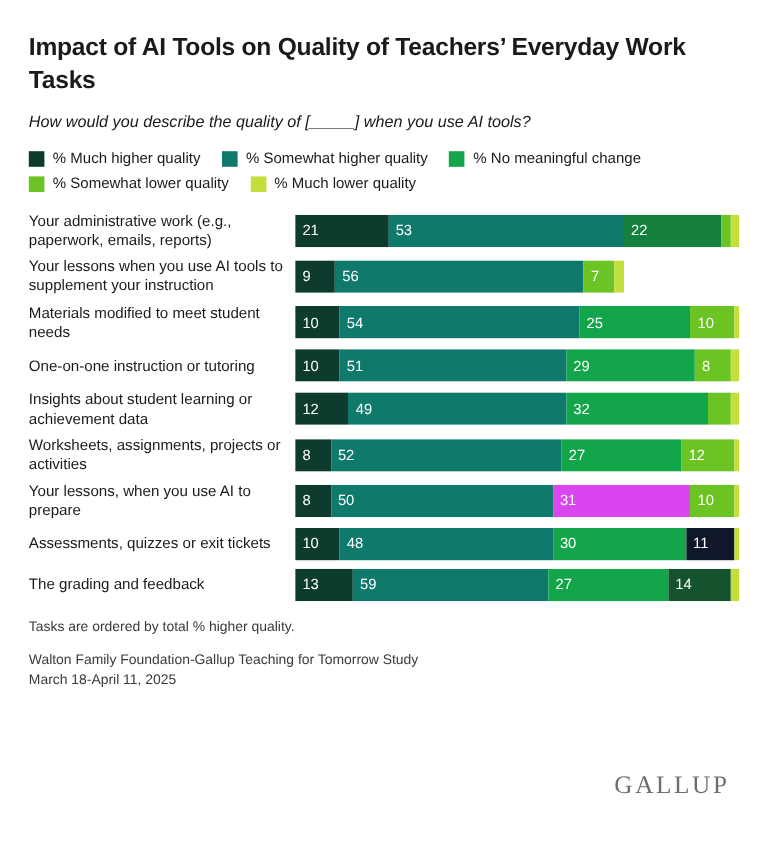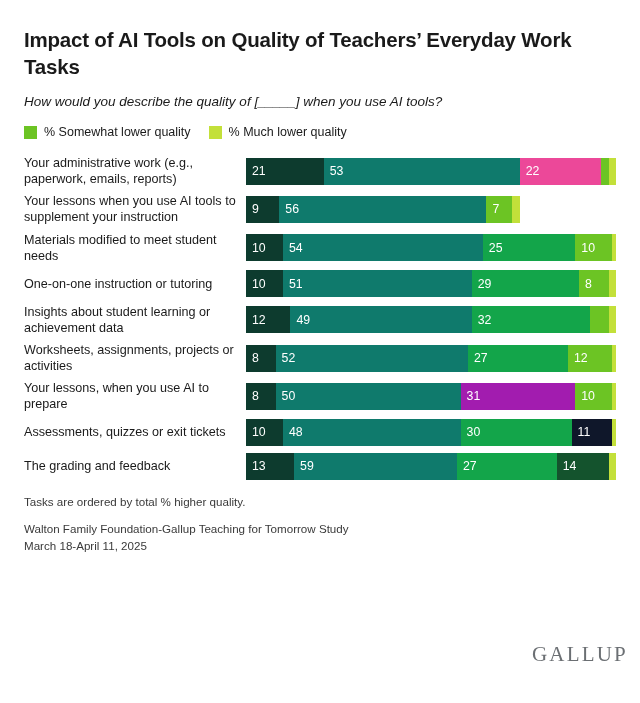--- a/index.html
+++ b/index.html
@@ -108,58 +108,72 @@
     line-height: 1.45;
     margin-bottom: 10px;
   }
   .source {
     font-size: 11.6px;
     color: #3a3a3a;
     line-height: 1.45;
   }
   .brand {
     position: absolute;
-    right: 12px;
+    right: 32px;
     bottom: 36px;
     font-family: "Liberation Serif", serif;
     font-size: 21px;
     letter-spacing: 2.2px;
     color: #6b6f73;
     font-weight: normal;
   }
 </style>
 </head>
 <body>
 
 <div class="page">
 
   <h1 class="title">Impact of AI Tools on Quality of Teachers’ Everyday Work Tasks</h1>
 
   <div class="subtitle">How would you describe the quality of [_____] when you use AI tools?</div>
 
   <div class="legend">
     <div class="legend-row">
       <div class="legend-item">
+        <span class="legend-swatch" style="background:#0d3b2e"></span>
+        <span class="legend-label">% Much higher quality</span>
+      </div>
+      <div class="legend-item">
+        <span class="legend-swatch" style="background:#0f7a6c"></span>
+        <span class="legend-label">% Somewhat higher quality</span>
+      </div>
+      <div class="legend-item">
+        <span class="legend-swatch" style="background:#13a54a"></span>
+        <span class="legend-label">% No meaningful change</span>
+      </div>
+    </div>
+    <div class="legend-row">
+      <div class="legend-item">
         <span class="legend-swatch" style="background:#6cc424"></span>
         <span class="legend-label">% Somewhat lower quality</span>
       </div>
       <div class="legend-item">
         <span class="legend-swatch" style="background:#c3e03a"></span>
         <span class="legend-label">% Much lower quality</span>
       </div>
     </div>
   </div>
 
   <div class="chart" id="chart">
       <div class="row">
         <div class="row-label">Your administrative work (e.g., paperwork, emails, reports)</div>
         <div class="row-bars">
           <div class="seg" style="background: rgb(13, 59, 46); width: 21%;">21</div>
           <div class="seg" style="background: rgb(15, 122, 108); width: 53%;">53</div>
-          <div class="seg" style="background: #ec4899; width: 22%;">22</div>
+          <div class="seg" style="background: #15803d; width: 22%;">22</div>
           <div class="seg no-label" style="background: rgb(108, 196, 36); width: 2%;"></div>
           <div class="seg no-label" style="background: rgb(195, 224, 58); width: 2%;"></div>
         </div>
       </div>
       <div class="row">
         <div class="row-label">Your lessons when you use AI tools to supplement your instruction</div>
         <div class="row-bars">
           <div class="seg" style="background: rgb(13, 59, 46); width: 9%;">9</div>
           <div class="seg" style="background: rgb(15, 122, 108); width: 56%;">56</div>
           <div class="seg" style="background: rgb(108, 196, 36); width: 7%;">7</div>
@@ -204,21 +218,21 @@
           <div class="seg" style="background: rgb(19, 165, 74); width: 27%;">27</div>
           <div class="seg" style="background: rgb(108, 196, 36); width: 12%;">12</div>
           <div class="seg no-label" style="background: rgb(195, 224, 58); width: 1%;"></div>
         </div>
       </div>
       <div class="row">
         <div class="row-label">Your lessons, when you use AI to prepare</div>
         <div class="row-bars">
           <div class="seg" style="background: rgb(13, 59, 46); width: 8%;">8</div>
           <div class="seg" style="background: rgb(15, 122, 108); width: 50%;">50</div>
-          <div class="seg" style="background: #a21caf; width: 31%;">31</div>
+          <div class="seg" style="background: #d946ef; width: 31%;">31</div>
           <div class="seg" style="background: rgb(108, 196, 36); width: 10%;">10</div>
           <div class="seg no-label" style="background: rgb(195, 224, 58); width: 1%;"></div>
         </div>
       </div>
       <div class="row">
         <div class="row-label">Assessments, quizzes or exit tickets</div>
         <div class="row-bars">
           <div class="seg" style="background: rgb(13, 59, 46); width: 10%;">10</div>
           <div class="seg" style="background: rgb(15, 122, 108); width: 48%;">48</div>
           <div class="seg" style="background: rgb(19, 165, 74); width: 30%;">30</div>

